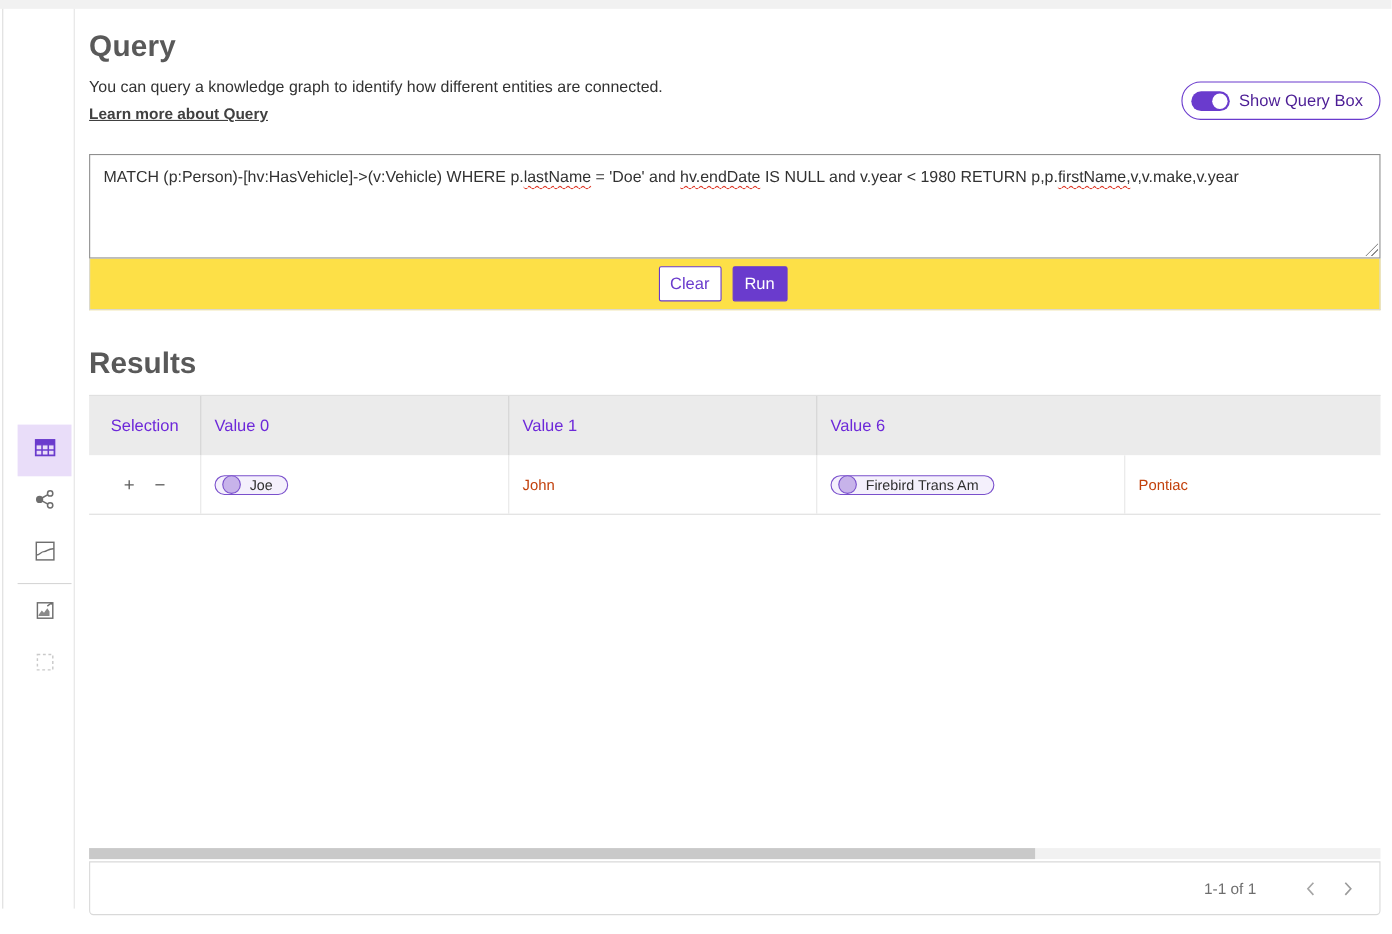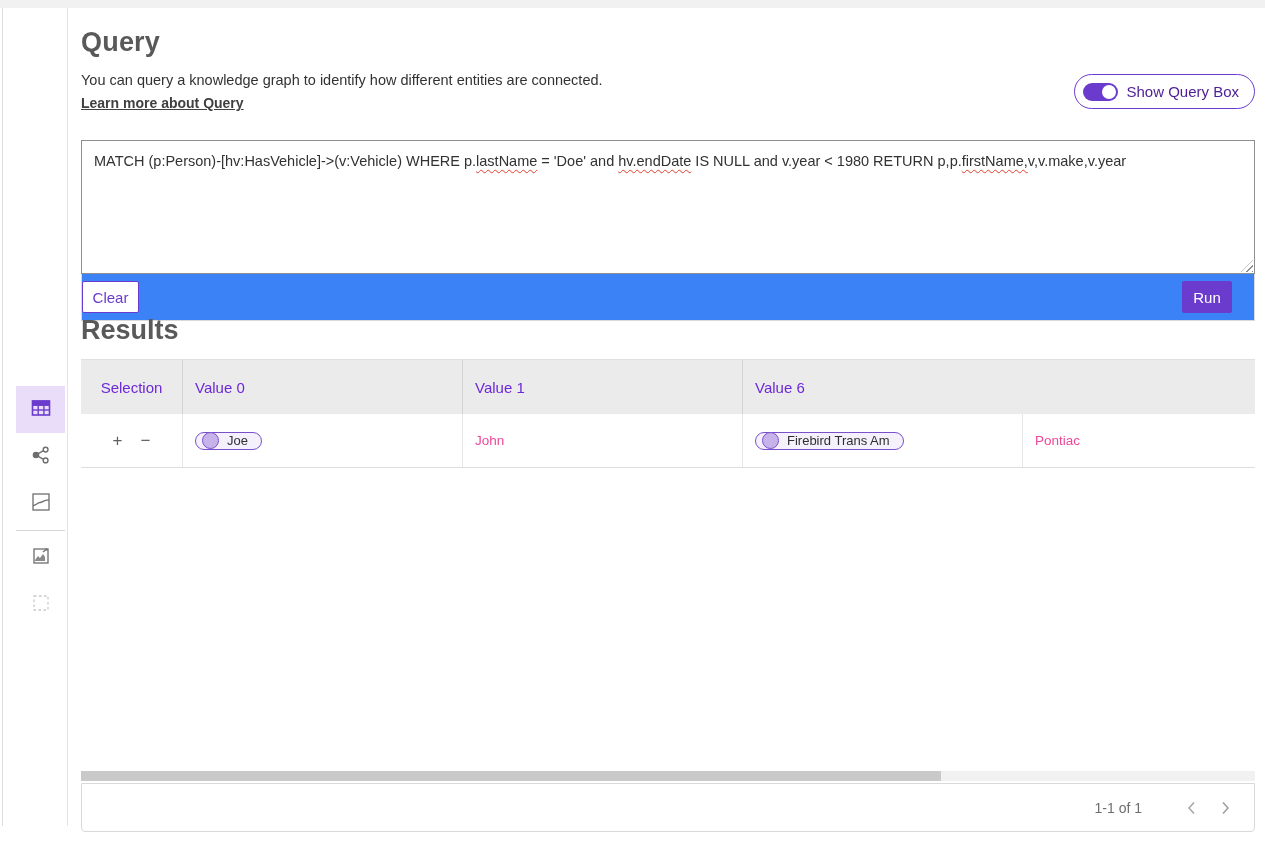--- a/index.html
+++ b/index.html
@@ -23,50 +23,50 @@
   .learn-link { position:absolute; top:95px; left:0; font-size:14px; font-weight:700;
     color:#404040; text-decoration:underline; cursor:pointer; }
   .toggle-pill { position:absolute; top:74px; right:0; height:35px; display:flex; align-items:center; gap:8px;
     padding:0 15px 0 8px; border:1px solid #6a3bcd; border-radius:18px; background:#fff; cursor:pointer; }
   .switch { width:35px; height:18px; border-radius:9px; background:#6a3bcd; position:relative; flex:0 0 auto; }
   .switch .knob { position:absolute; right:2px; top:2px; width:14px; height:14px; border-radius:50%; background:#fff; }
   .toggle-label { font-size:15px; color:#4c1d95; }
 
   
   .query-wrap { position:absolute; top:140px; left:0; width:1174px; }
-  .query-input { height:134px; border:1px solid #8f8f8f; background:#fff; padding:11px 12px;
+  .query-input { height:95px; border:1px solid #8f8f8f; background:#fff; padding:11px 12px;
     font-size:14.5px; color:#323232; position:relative; line-height:1.35; cursor:text; }
   .wavy { text-decoration:underline; text-decoration-style:wavy; text-decoration-color:#e03e2d;
     text-decoration-thickness:1px; text-underline-offset:3px; }
   .resize-handle { position:absolute; right:1px; bottom:1px; width:12px; height:12px; cursor:nwse-resize;
     background:repeating-linear-gradient(135deg,#8f8f8f 0 1px,transparent 1px 4px);
     clip-path:polygon(100% 0,100% 100%,0 100%); }
   .query-footer { height:47px; border:1px solid #d9d9d9; border-top:none; display:flex; align-items:center;
-    justify-content:space-between; gap:10px; padding-right:22px; background:#3b82f6; }
+    justify-content:center; gap:10px; padding-right:22px; background:#fde047; }
   .btn { height:32px; font-size:15px; border-radius:2px; cursor:pointer; display:flex; align-items:center;
     justify-content:center; font-family:"Liberation Sans", sans-serif; }
   .btn-clear { width:57px; background:#fff; border:1px solid #6a3bcd; color:#6a3bcd; }
   .btn-run { width:50px; background:#6a3bcd; border:1px solid #6a3bcd; color:#fff; }
 
   
   .results-title { position:absolute; top:315px; left:0; font-size:27px; font-weight:700; color:#595959; }
   .table { position:absolute; top:359px; left:0; width:1174px; }
   .thead { display:flex; height:55px; background:#ebebeb; border-top:1px solid #e0e0e0; }
   .th { display:flex; align-items:center; font-size:15px; color:#6d28d9; border-left:1px solid #d4d4d4; padding-left:12px; }
   .th:first-child { border-left:none; justify-content:center; padding-left:0; }
   .trow { display:flex; height:54px; background:#fff; border-bottom:1px solid #dedede; }
   .td { display:flex; align-items:center; border-left:1px solid #e6e6e6; padding-left:12px; }
   .td:first-child { border-left:none; justify-content:center; padding-left:0; gap:18px; }
   .c0 { width:101px; flex:0 0 auto; } .c1,.c2,.c3 { width:280px; flex:0 0 auto; } .c4 { width:233px; flex:0 0 auto; }
   .pm { font-size:17px; color:#5f5f5f; cursor:pointer; line-height:1; }
   .pill { display:inline-flex; align-items:center; gap:8px; height:18px; padding:0 13px 0 6px;
     border:1.5px solid #7a50cc; border-radius:16px; background:#f4f0fc; cursor:pointer; }
   .pill .dot { width:17px; height:17px; border-radius:50%; background:#c7b3ea; border:1.5px solid #7a50cc; }
   .pill .pill-label { font-size:13px; color:#2f2f2f; }
-  .cell-text { font-size:13.5px; color:#ec4899; }
+  .cell-text { font-size:13.5px; color:#c2410c; }
 
   
   .hscroll { position:absolute; top:771px; left:0; width:1174px; height:10px; background:#f1f1f1; }
   .hscroll .thumb { width:860px; height:10px; background:#c9c9c9; }
   .table-footer { position:absolute; top:783px; left:0; width:1174px; height:49px; background:#fff;
     border:1px solid #d9d9d9; border-radius:0 0 4px 4px; display:flex; align-items:center;
     justify-content:flex-end; padding-right:16px; }
   .range { font-size:14px; color:#6e6e6e; margin-right:36px; }
   .pager-btn { width:26px; height:26px; display:flex; align-items:center; justify-content:center; cursor:default; }
   .pager-btn + .pager-btn { margin-left:8px; }

